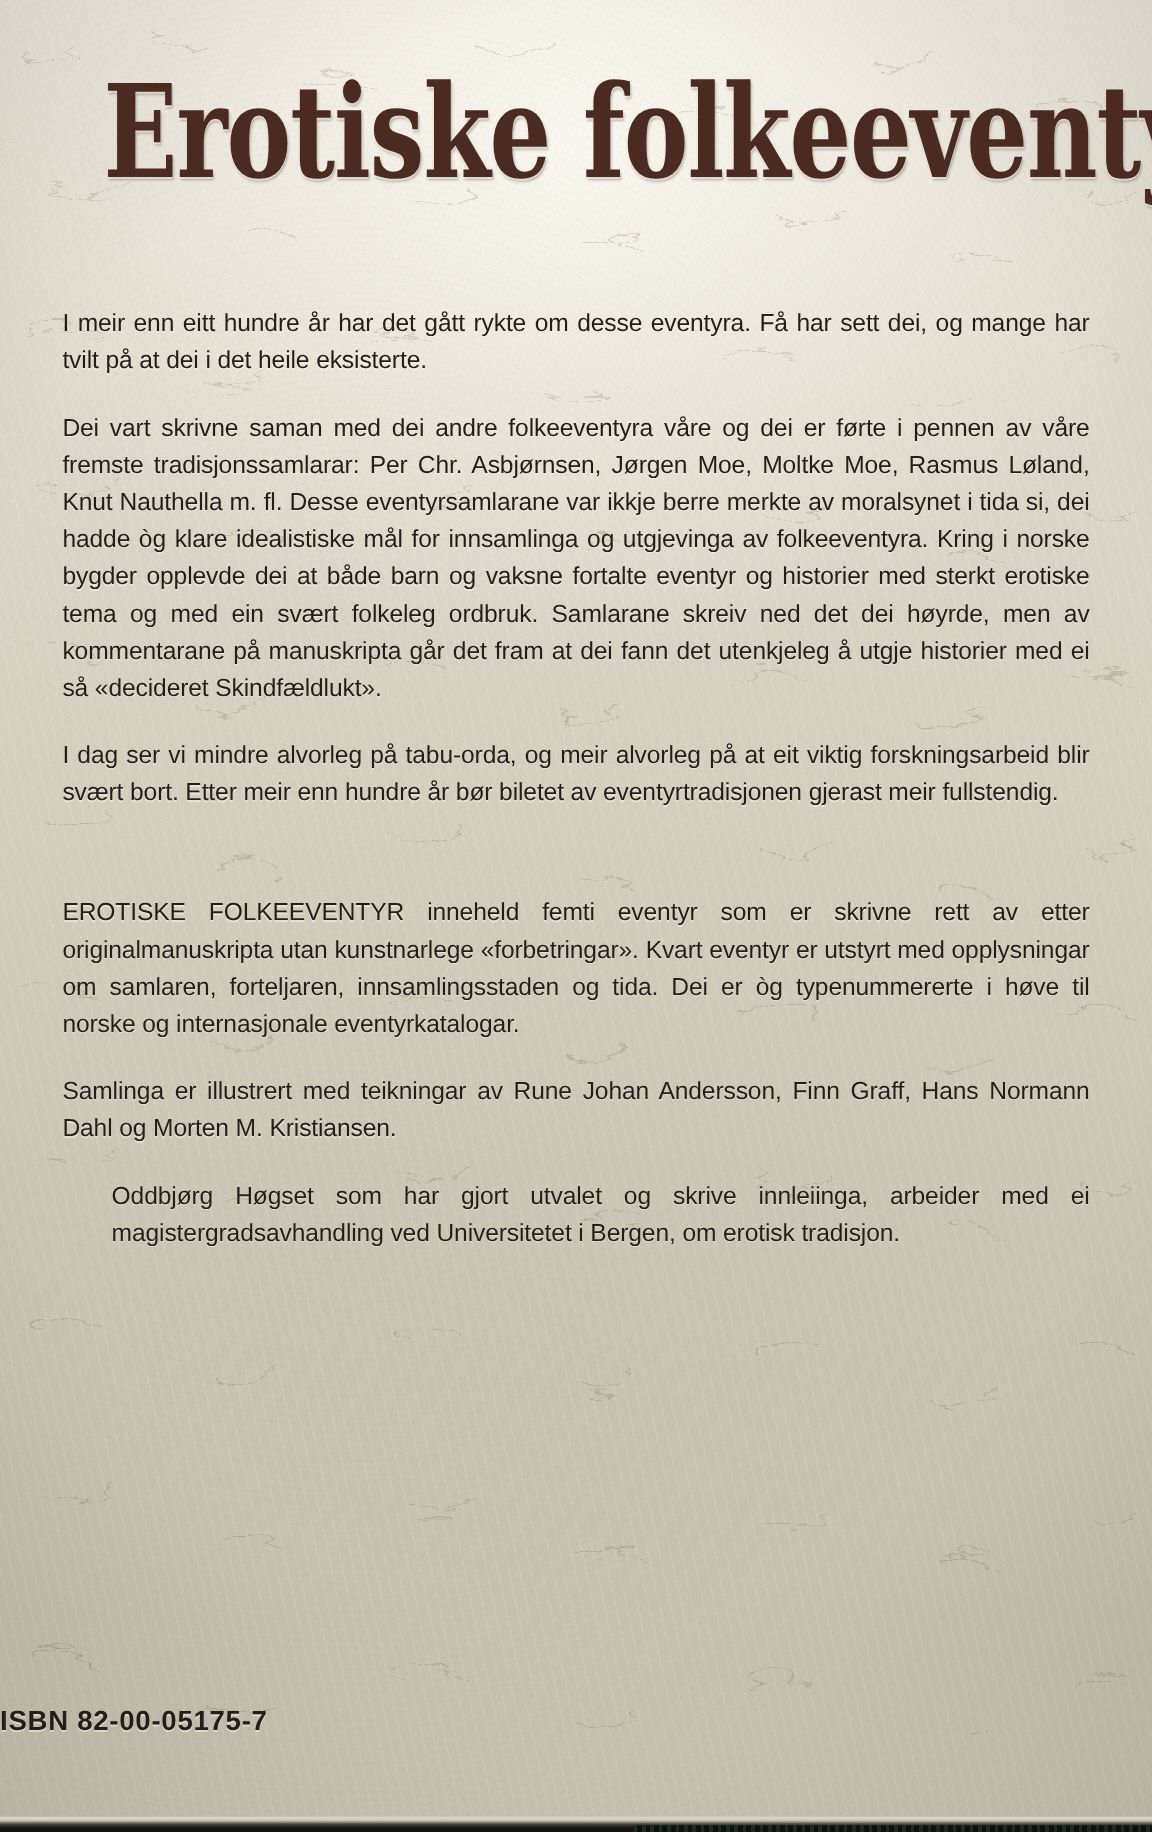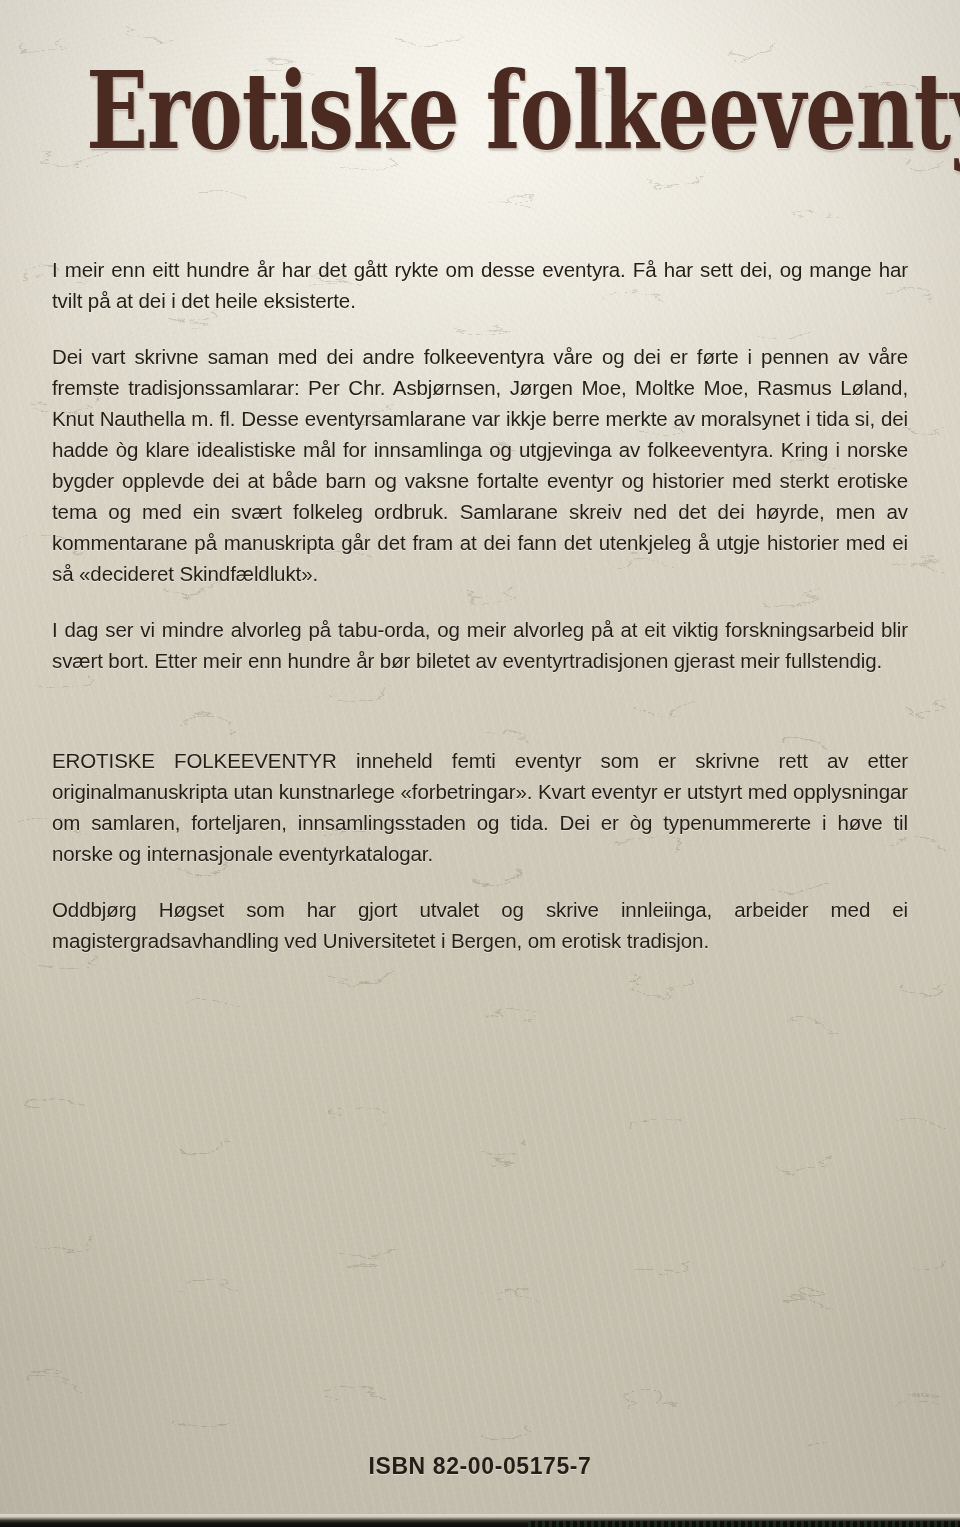--- a/index.html
+++ b/index.html
@@ -154,31 +154,31 @@
     text-align: justify;
     text-align-last: left;
     font-family: "Liberation Sans", sans-serif;
     font-weight: 400;
     font-size: 20.5px;
     line-height: 31px;
     letter-spacing: -0.1px;
     color: #241d18;
     text-shadow: 0 1px 0 rgba(255,253,246,0.45);
   }
-  .blurb p:last-child { margin-bottom: 0; }
+  .blurb p:last-child { margin-bottom: 0; margin-left: 41px; }
 
   .blurb .block-gap { margin-top: 69px; }
 
   .isbn {
     position: absolute;
     left: 0;
     right: 0;
-    top: 1453px;
+    top: 1421px;
     z-index: 5;
-    text-align: center;
+    text-align: left;
     font-family: "Liberation Sans", sans-serif;
     font-weight: 700;
     font-size: 23px;
     letter-spacing: 0.6px;
     color: #241d18;
     text-shadow: 0 1px 0 rgba(255,253,246,0.45);
   }
 </style>
 </head>
 <body>
@@ -285,20 +285,21 @@
 
   <div class="content">
 
     <h1 class="cover-title">Erotiske folkeeventyr</h1>
 
     <div class="blurb">
       <p>I meir enn eitt hundre år har det gått rykte om desse eventyra. Få har sett dei, og mange har tvilt på at dei i det heile eksisterte.</p>
       <p>Dei vart skrivne saman med dei andre folkeeventyra våre og dei er førte i pennen av våre fremste tradisjonssamlarar: Per Chr. Asbjørnsen, Jørgen Moe, Moltke Moe, Rasmus Løland, Knut Nauthella m. fl. Desse eventyrsamlarane var ikkje berre merkte av moralsynet i tida si, dei hadde òg klare idealistiske mål for innsamlinga og utgjevinga av folkeeventyra. Kring i norske bygder opplevde dei at både barn og vaksne fortalte eventyr og historier med sterkt erotiske tema og med ein svært folkeleg ordbruk. Samlarane skreiv ned det dei høyrde, men av kommentarane på manuskripta går det fram at dei fann det utenkjeleg å utgje historier med ei så «decideret Skindfældlukt».</p>
       <p>I dag ser vi mindre alvorleg på tabu-orda, og meir alvorleg på at eit viktig forskningsarbeid blir svært bort. Etter meir enn hundre år bør biletet av eventyrtradisjonen gjerast meir fullstendig.</p>
       <p class="block-gap">EROTISKE FOLKEEVENTYR inneheld femti eventyr som er skrivne rett av etter originalmanuskripta utan kunstnarlege «forbetringar». Kvart eventyr er utstyrt med opplysningar om samlaren, forteljaren, innsamlingsstaden og tida. Dei er òg typenummererte i høve til norske og internasjonale eventyrkatalogar.</p>
+      <p>Samlinga er illustrert med teikningar av Rune Johan Andersson, Finn Graff, Hans Normann Dahl og Morten M. Kristiansen.</p>
       <p>Oddbjørg Høgset som har gjort utvalet og skrive innleiinga, arbeider med ei magistergradsavhandling ved Universitetet i Bergen, om erotisk tradisjon.</p>
     </div>
 
   </div>
 
   <div class="isbn">ISBN 82-00-05175-7</div>
 
   <div class="vignette"></div>
   <div class="bottom-edge"></div>
 

